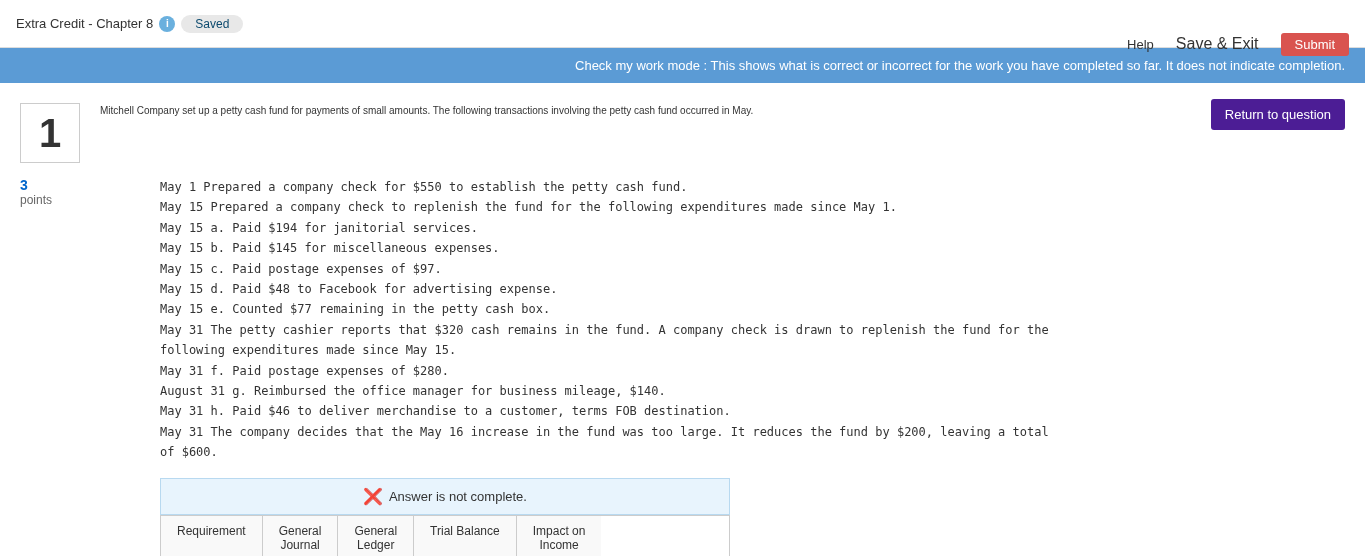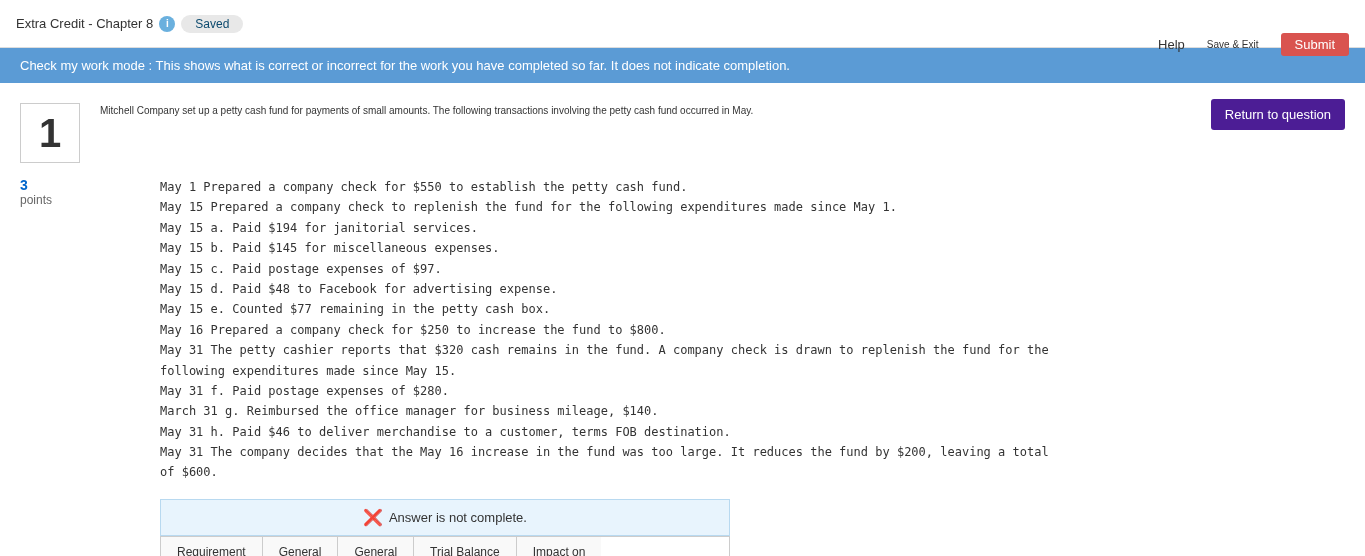--- a/index.html
+++ b/index.html
@@ -54,38 +54,38 @@
       background: none;
       border: none;
       color: #333;
       font-size: 13px;
       cursor: pointer;
     }
     .btn-save-exit {
       background: none;
       border: none;
       color: #333;
-      font-size: 10px;
+      font-size: 16px;
       cursor: pointer;
     }
     .btn-submit {
       background: #d9534f;
       color: white;
       border: none;
       border-radius: 3px;
       padding: 4px 14px;
       font-size: 13px;
       cursor: pointer;
     }
 
     
     .banner {
       background: #5b9bd5;
       color: white;
-      text-align: left;
+      text-align: right;
       padding: 10px 20px;
       font-size: 13px;
     }
 
     
     .main {
       background: #fff;
       padding: 20px 30px 20px 20px;
       position: relative;
     }
@@ -210,25 +210,24 @@
       <div style="color:#666; font-size:12px;">points</div>
     </div>
     <div class="problem-text" style="margin-left:20px;">
       <div>  May 1  Prepared a company check for $550 to establish the petty cash fund.</div>
       <div>  May 15 Prepared a company check to replenish the fund for the following expenditures made since May 1.</div>
       <div>  May 15 a. Paid $194 for janitorial services.</div>
       <div>  May 15 b. Paid $145 for miscellaneous expenses.</div>
       <div>  May 15 c. Paid postage expenses of $97.</div>
       <div>  May 15 d. Paid $48 to Facebook for advertising expense.</div>
       <div>  May 15 e. Counted $77 remaining in the petty cash box.</div>
-      <div>  May 16 Prepared a company check for $250 to increase the fund to $800.</div>
       <div>  May 31 The petty cashier reports that $320 cash remains in the fund. A company check is drawn to replenish the fund for the</div>
       <div>          following expenditures made since May 15.</div>
       <div>  May 31 f. Paid postage expenses of $280.</div>
-      <div>  March 31 g. Reimbursed the office manager for business mileage, $140.</div>
+      <div>  August 31 g. Reimbursed the office manager for business mileage, $140.</div>
       <div>  May 31 h. Paid $46 to deliver merchandise to a customer, terms FOB destination.</div>
       <div>  May 31 The company decides that the May 16 increase in the fund was too large. It reduces the fund by $200, leaving a total</div>
       <div>          of $600.</div>
     </div>
   </div>
 
   <div style="margin-top: 16px; max-width: 570px; margin-left: 140px;">
     <div class="answer-incomplete">
       <span class="error-icon">❌</span>
       <span>Answer is not complete.</span>

